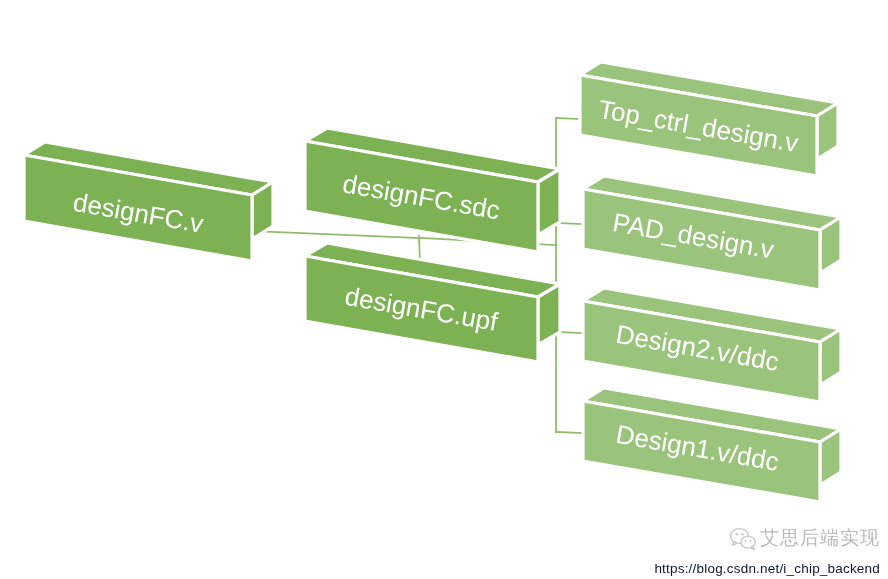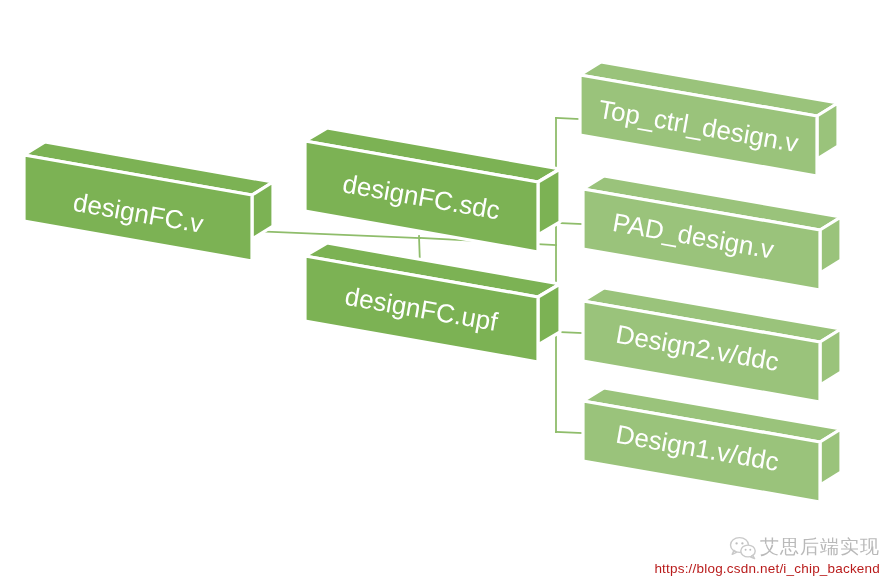--- a/index.html
+++ b/index.html
@@ -41,29 +41,29 @@
   .wm-brand {
     display: flex;
     align-items: center;
     justify-content: flex-end;
     gap: 7px;
     color: #b9b9b9;
     font-size: 19px;
     letter-spacing: 1px;
     font-family: Liberation Sans, sans-serif;
     line-height: 1;
-    margin-bottom: 5px;
+    margin-bottom: 14px;
   }
   .wm-icon {
     width: 24px;
     height: 21px;
     display: inline-block;
   }
   .wm-url {
-    color: #b91c1c;
+    color: #0f172a;
     font-size: 13.5px;
     font-family: "Liberation Sans", "DejaVu Sans", sans-serif;
     letter-spacing: 0.2px;
     line-height: 1;
   }
 </style>
 </head>
 <body>
 
 <div id="canvas">

